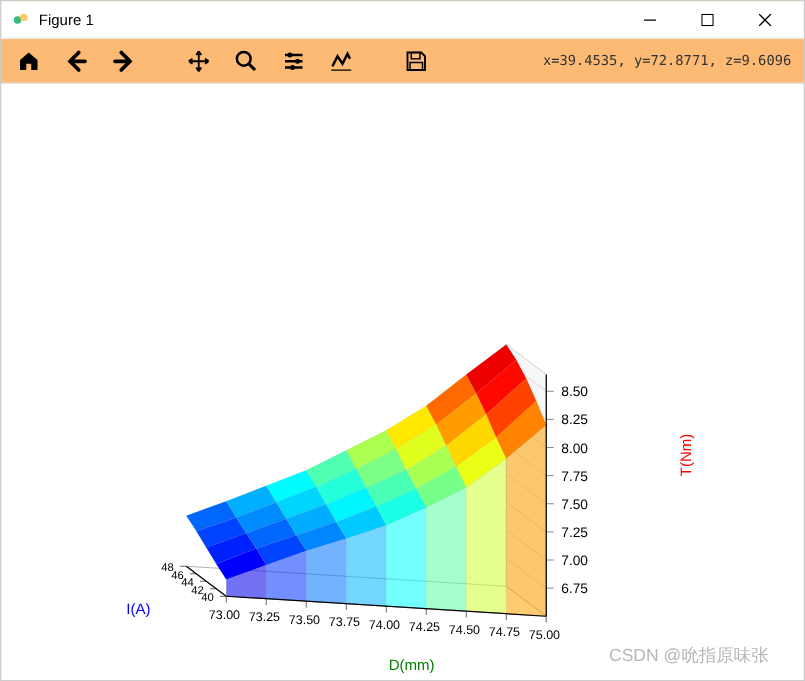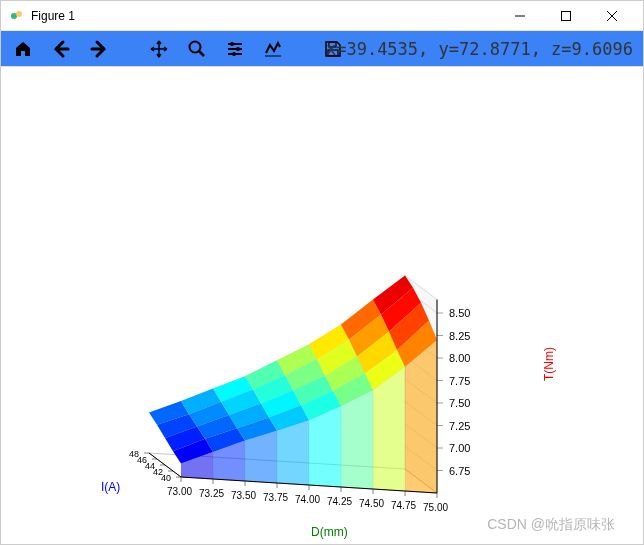--- a/index.html
+++ b/index.html
@@ -1,26 +1,26 @@
 <!DOCTYPE html>
 <html><head>
   <meta charset="utf-8">
   <style>
     * { box-sizing: border-box; margin: 0; padding: 0; }
     body { font-family: "Microsoft YaHei", Arial, sans-serif; font-size: 12px; background: #f0f0f0; }
-    .window { width: 644px; height: 545px; background: #3b82f6; border: 1px solid #ccc; position: relative; display: flex; flex-direction: column; }
+    .window { width: 644px; height: 545px; background: #fdba74; border: 1px solid #ccc; position: relative; display: flex; flex-direction: column; }
     .titlebar { height: 30px; background: #fff; display: flex; align-items: center; padding: 0 8px; border-bottom: 1px solid #e8e8e8; }
     .app-icon { width: 16px; height: 16px; margin-right: 6px; display: flex; align-items: center; justify-content: center; }
     .title-text { flex: 1; font-size: 12px; color: #000; }
     .win-controls { display: flex; gap: 0; }
     .win-btn { width: 46px; height: 28px; display: flex; align-items: center; justify-content: center; cursor: pointer; }
     .toolbar { height: 36px; display: flex; align-items: center; padding: 0 10px; gap: 14px; border-bottom: 1px solid #ddd; position: relative; }
     .tool-btn { width: 24px; height: 24px; display: flex; align-items: center; justify-content: center; cursor: pointer; }
     .tool-sep { width: 8px; }
-    .coord-display { position: absolute; right: 10px; font-family: monospace; font-size: 17px; color: #333; }
+    .coord-display { position: absolute; right: 10px; font-family: monospace; font-size: 11px; color: #333; }
     .plot-area { flex: 1; position: relative; background: #fff; overflow: hidden; }
     .chart-3d { position: absolute; left: 110px; top: 140px; width: 430px; height: 330px; }
     .axis-label { position: absolute; font-size: 12px; }
     .xlabel { left: 200px; bottom: -2px; color: #008000; }
     .ylabel { left: -10px; bottom: 43px; color: #0000ff; text-align: right; }
     .zlabel { right: -25px; top: 150px; color: #ff0000; transform: rotate(-90deg); transform-origin: center; }
     .watermark { position: absolute; right: 28px; bottom: 10px; font-size: 14px; color: rgba(120,120,120,0.55); }
     .surface-svg { position: absolute; left: 0; top: 0; }
   </style>
 </head>

